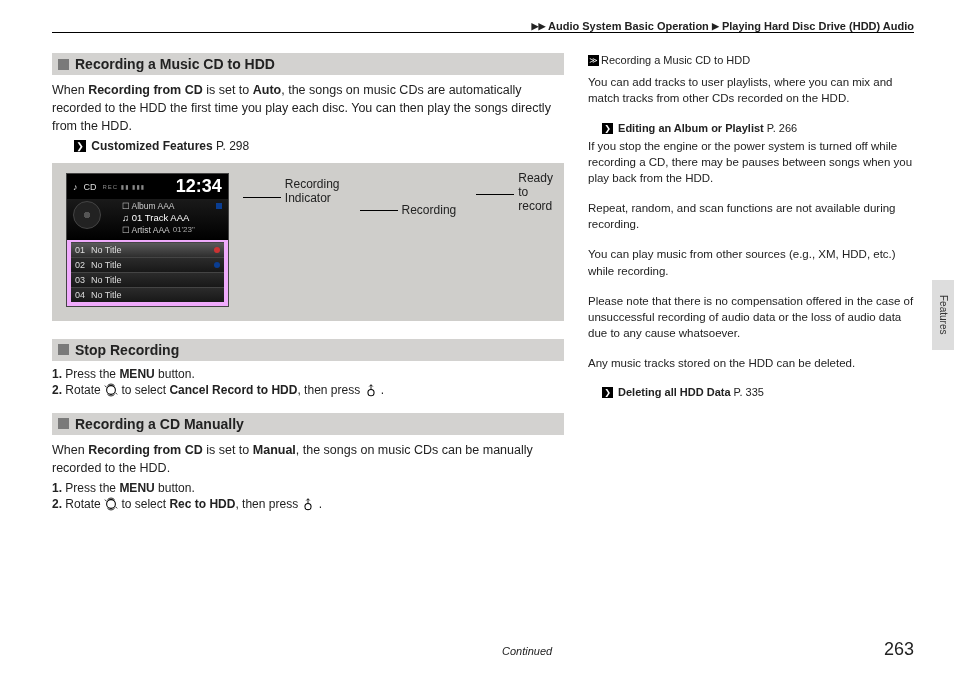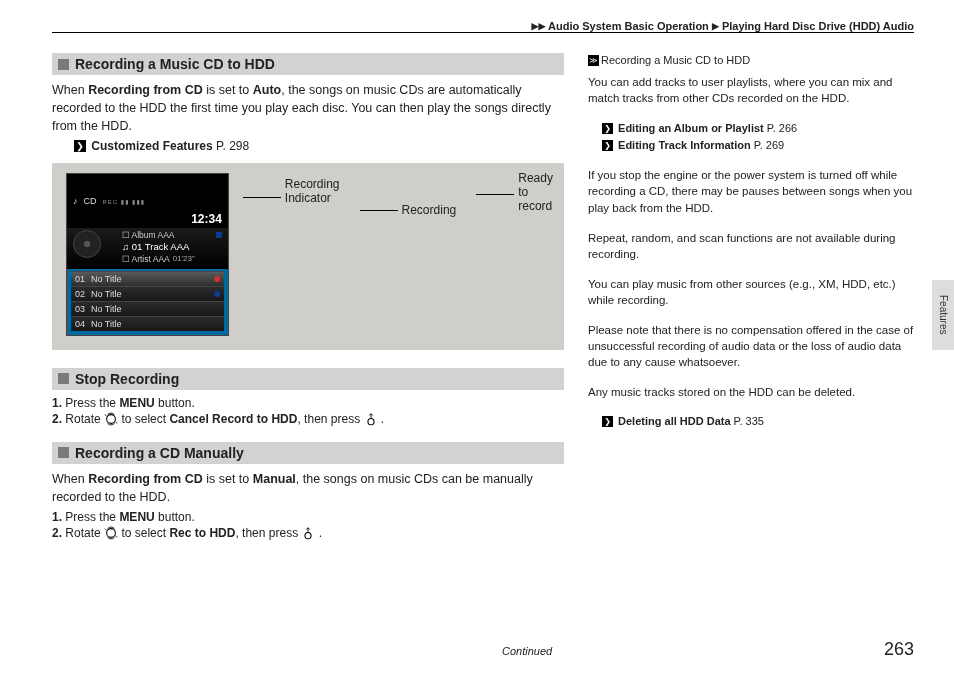--- a/index.html
+++ b/index.html
@@ -84,45 +84,44 @@
   .figure-box {
     background: #cfcecb;
     padding: 10px 10px 14px 14px;
     margin: 10px 0 18px 0;
     display: flex;
     gap: 14px;
     align-items: flex-start;
   }
   .screen {
     width: 212px;
-    background: #0369a1;
+    background: #f0abfc;
     color: #ddd;
     font-size: 9px;
     border: 1px solid #444;
     padding-bottom: 4px;
   }
   .screen-header {
     display: flex;
     justify-content: space-between;
     align-items: center;
     padding: 2px 6px;
     background: #000;
     font-size: 9px;
   }
   .screen-header .left {
     display: flex;
     align-items: center;
     gap: 6px;
   }
   .screen-header .note-icon::before { content: "♪"; }
   .screen-header .clock {
-    font-size: 12px;
+    font-size: 18px;
     color: #fff;
     font-weight: bold;
-    margin-top: 36px;
   }
   .screen-header .bar-icons {
     font-size: 6px;
     letter-spacing: 1px;
     color: #888;
   }
   .np {
     display: flex;
     padding: 2px 6px 4px 6px;
     gap: 21px;
@@ -391,24 +390,20 @@
 
     <div class="col-right">
       <div class="right-topic">
         <span class="chev-icon">≫</span><span>Recording a Music CD to HDD</span>
       </div>
       <p class="right-para">You can add tracks to user playlists, where you can mix and match tracks from other CDs recorded on the HDD.</p>
       <div class="right-link">
         <span class="link-icon" style="width:11px;height:11px;font-size:8px;line-height:11px;display:inline-block;background:#000;color:#fff;text-align:center;vertical-align:1px;margin-right:2px">❯</span>
         <b>Editing an Album or Playlist</b><span> P. 266</span>
       </div>
-      <div class="right-link" style="margin-bottom:14px">
-        <span class="link-icon" style="width:11px;height:11px;font-size:8px;line-height:11px;display:inline-block;background:#000;color:#fff;text-align:center;vertical-align:1px;margin-right:2px">❯</span>
-        <b>Editing Track Information</b><span> P. 269</span>
-      </div>
       <p class="right-para">If you stop the engine or the power system is turned off while recording a CD, there may be pauses between songs when you play back from the HDD.</p>
       <p class="right-para">Repeat, random, and scan functions are not available during recording.</p>
       <p class="right-para">You can play music from other sources (e.g., XM, HDD, etc.) while recording.</p>
       <p class="right-para">Please note that there is no compensation offered in the case of unsuccessful recording of audio data or the loss of audio data due to any cause whatsoever.</p>
       <p class="right-para" style="margin-top:0">Any music tracks stored on the HDD can be deleted.</p>
       <div class="right-link">
         <span class="link-icon" style="width:11px;height:11px;font-size:8px;line-height:11px;display:inline-block;background:#000;color:#fff;text-align:center;vertical-align:1px;margin-right:2px">❯</span>
         <b>Deleting all HDD Data</b><span> P. 335</span>
       </div>
     </div>

